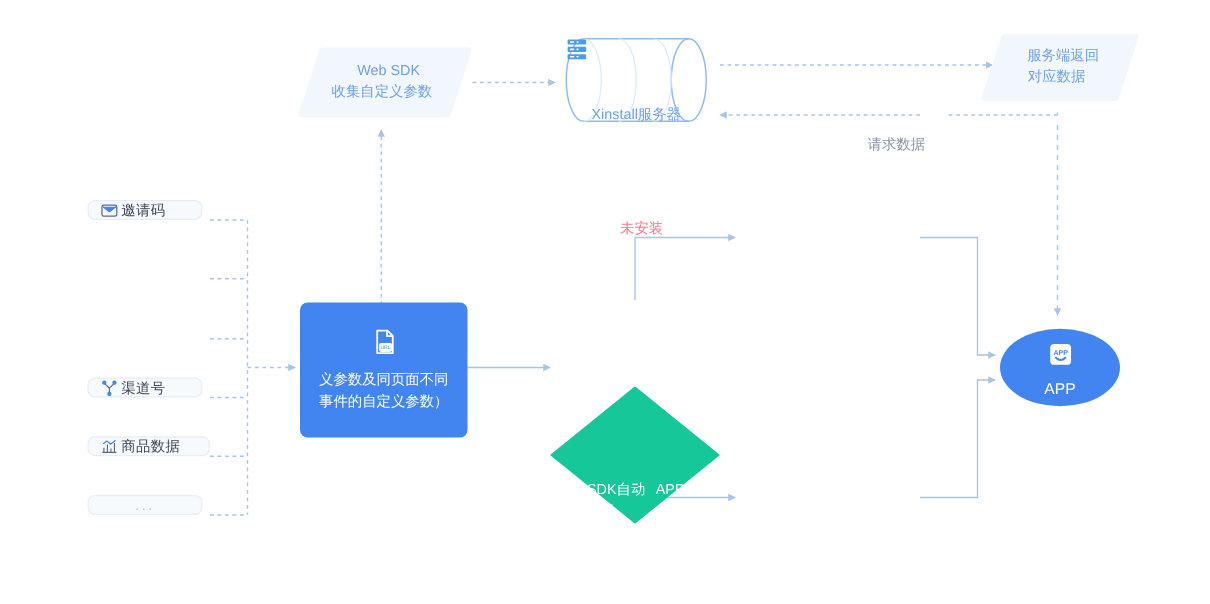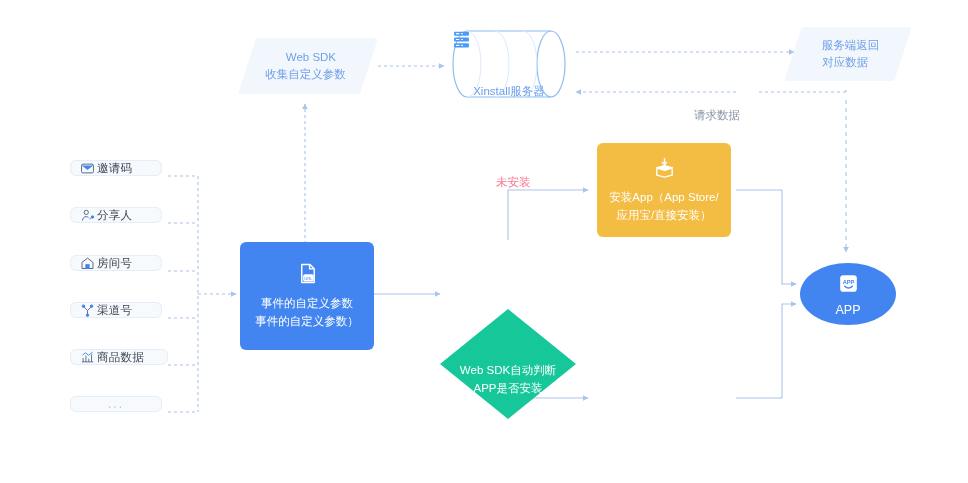--- a/index.html
+++ b/index.html
@@ -86,24 +86,24 @@
 
   
   .diamond { width: 136px; height: 110px; position: relative; }
   .diamond .shape {
     position: absolute; left: 0; top: 0;
     width: 136px; height: 110px;
     background: #16c79a;
     clip-path: polygon(50% 0%, 100% 50%, 50% 100%, 0% 50%);
   }
   .diamond .inner {
-    position: absolute; left: 0; top: 15px;
+    position: absolute; left: 0; top: 0;
     width: 136px; height: 110px;
-    display: flex; flex-direction: column;
-    align-items: center; justify-content: center;
+    display: flex; flex-direction: row;
+    align-items: flex-end; justify-content: center;
     color: #ffffff; font-size: 11.5px; line-height: 18px;
     text-align: center;
   }
 
   
   .pill {
     width: 96px; height: 62px;
     background: #4285f0;
     border-radius: 48px / 31px;
     display: flex; flex-direction: column;
@@ -183,41 +183,21 @@
   <div class="node chip" style="left:70px; top:160px;">
     <span class="ic">
       <svg viewBox="0 0 24 24" width="15" height="15" fill="none" stroke="#5b6b87" stroke-width="1.6">
         <rect x="2.5" y="5" width="19" height="14" rx="2.2"></rect>
         <path d="M3.5 7 L12 13.5 L20.5 7" fill="#4285f0" stroke="#4285f0" stroke-width="1.4" stroke-linejoin="round"></path>
       </svg>
     </span>
     <span class="lb">邀请码</span>
   </div>
 
-  <div class="node chip" style="left:70px; top:207px;">
-    <span class="ic">
-      <svg viewBox="0 0 24 24" width="15" height="15" fill="none" stroke="#5b6b87" stroke-width="1.6">
-        <circle cx="10" cy="7" r="3.4"></circle>
-        <path d="M4 20c0-3.6 2.8-6.2 6-6.2 1.4 0 2.6.4 3.6 1.1"></path>
-        <path d="M15 17.5l4-2.4" stroke="#4285f0"></path>
-        <circle cx="20" cy="14.4" r="1.9" fill="#4285f0" stroke="#4285f0"></circle>
-      </svg>
-    </span>
-    <span class="lb">分享人</span>
-  </div>
-
-  <div class="node chip" style="left:70px; top:255px;">
-    <span class="ic">
-      <svg viewBox="0 0 24 24" width="15" height="15" fill="none" stroke="#5b6b87" stroke-width="1.6" stroke-linejoin="round">
-        <path d="M3.2 10.2 L12 3.4 L20.8 10.2 V20 H3.2 Z"></path>
-        <rect x="9.2" y="13.6" width="5.6" height="6.4" fill="#4285f0" stroke="#4285f0" stroke-width="1.2"></rect>
-      </svg>
-    </span>
-    <span class="lb">房间号</span>
-  </div>
+
 
   <div class="node chip" style="left:70px; top:349px; width:98px;">
     <span class="ic">
       <svg viewBox="0 0 24 24" width="15" height="15" fill="none" stroke="#5b6b87" stroke-width="1.5">
         <path d="M3 19 H21"></path>
         <path d="M5 19 V13"></path>
         <path d="M9.5 19 V9"></path>
         <path d="M14 19 V14"></path>
         <path d="M18.5 19 V7"></path>
         <path d="M4 8 L9 4.5 L13.5 8.5 L20 3.5" stroke="#4285f0" stroke-width="1.5"></path>
@@ -282,45 +262,32 @@
   <div class="node box" style="left:240px; top:242px; width:134px; height:108px;
        background:#4285f0;">
     <span class="ico">
       <svg viewBox="0 0 24 24" width="23" height="23" fill="none" stroke="#ffffff" stroke-width="1.5" stroke-linejoin="round">
         <path d="M6 2.6 H14.6 L19 7 V21.4 H6 Z"></path>
         <path d="M14.2 2.8 V7.2 H18.8"></path>
         <rect x="8.2" y="13.6" width="9.6" height="6" rx="1.2" fill="#ffffff" stroke="#ffffff"></rect>
         <text x="13" y="18.3" font-size="4.3" text-anchor="middle" fill="#4285f0" stroke="none" font-family="'Liberation Sans',sans-serif">URL</text>
       </svg>
     </span>
-    <span class="txt">事件的自定义参数</span>
+    <span class="txt">义参数及同页面不同</span>
     <span class="txt">事件的自定义参数）</span>
   </div>
 
   <div class="node diamond" style="left:440px; top:239px;">
     <div class="shape"></div>
     <div class="inner">
       <span>Web SDK自动判断</span>
       <span>APP是否安装</span>
     </div>
   </div>
 
-  <div class="node box" style="left:597px; top:143px; width:134px; height:94px;
-       background:#f3bc42;">
-    <span class="ico">
-      <svg viewBox="0 0 24 24" width="23" height="23" fill="none" stroke="#ffffff" stroke-width="1.5" stroke-linejoin="round">
-        <path d="M12 2.4 V8.4"></path>
-        <path d="M9.4 6.2 L12 8.9 L14.6 6.2"></path>
-        <path d="M3.6 12.4 L12 10 L20.4 12.4 L12 15 Z" fill="#ffffff" stroke="#ffffff"></path>
-        <path d="M4 13 V20 L12 22 L20 20 V13"></path>
-      </svg>
-    </span>
-    <span class="txt">安装App（App Store/</span>
-    <span class="txt">应用宝/直接安装）</span>
-  </div>
 
 
   <div class="node pill" style="left:800px; top:263px;">
     <span>
       <svg viewBox="0 0 24 24" width="25" height="25">
         <rect x="4" y="4" width="16" height="16" rx="3" fill="#ffffff"></rect>
         <text x="12" y="12.6" font-size="5.4" text-anchor="middle" fill="#4285f0" font-weight="bold" font-family="'Liberation Sans',sans-serif">APP</text>
         <path d="M8.4 14.6 Q12 18.2 15.6 14.6" fill="none" stroke="#4285f0" stroke-width="1.5" stroke-linecap="round"></path>
       </svg>
     </span>

